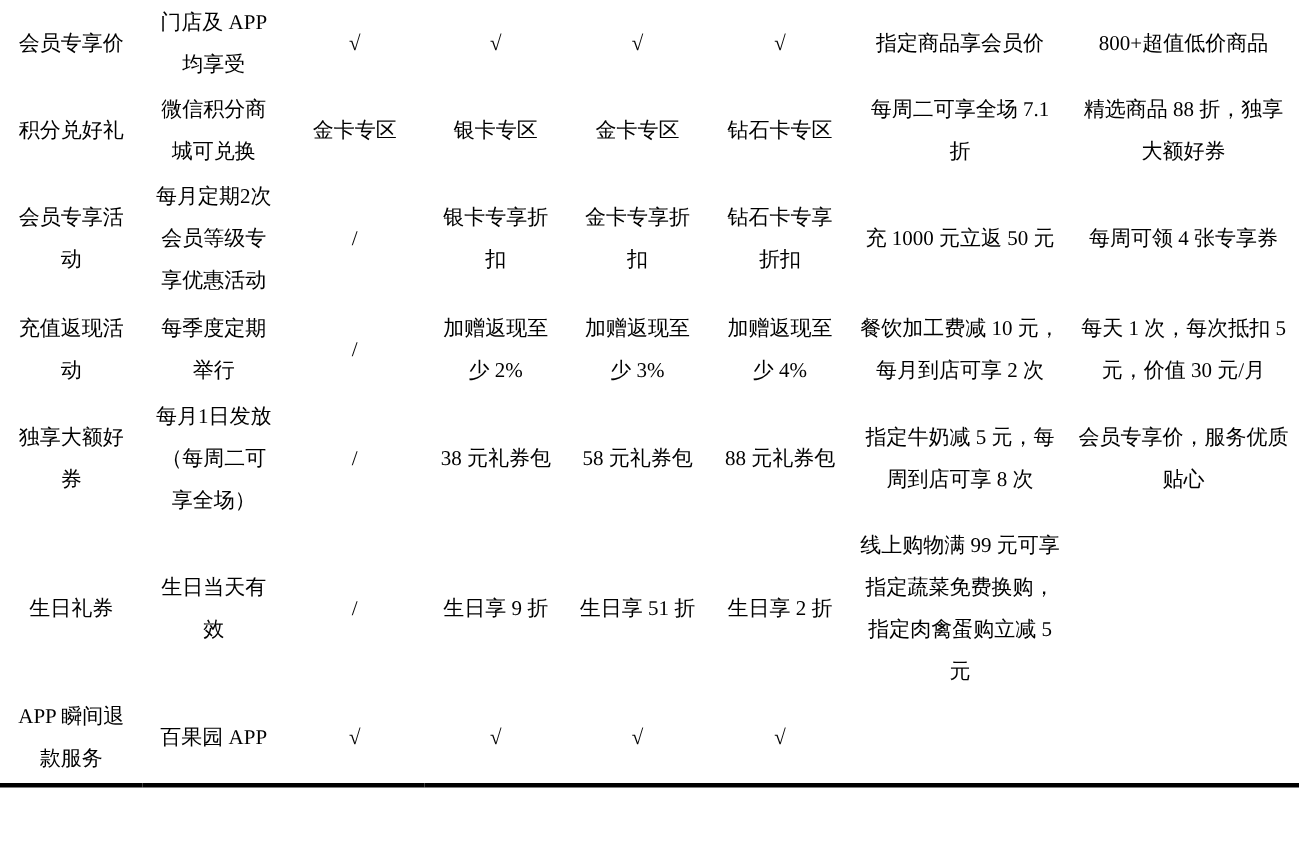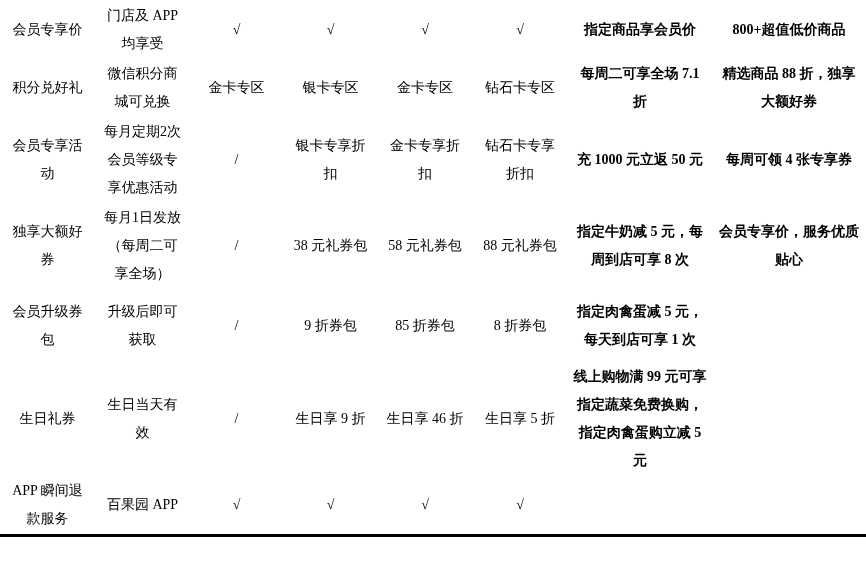--- a/index.html
+++ b/index.html
@@ -28,21 +28,20 @@
     vertical-align: middle;
     font-size: 14px;
     line-height: 2.0;
     padding: 1px 7px;
     color: #000000;
     word-break: break-word;
     overflow-wrap: break-word;
   }
   table.benefits td.wide {
     padding: 1px 4px;
-    font-weight: bold;
   }
   
   tr.r0 { height: 58px; }
   tr.r1 { height: 56px; }
   tr.r2 { height: 70px; }
   tr.r3 { height: 61px; }
   tr.r4 { height: 80px; }
   tr.r5 { height: 73px; }
   tr.r6 { height: 88px; }
   tr.r7 { height: 47px; }
@@ -87,47 +86,47 @@
       <tr class="r2">
         <td>会员专享活动</td>
         <td>每月定期2次会员等级专享优惠活动</td>
         <td>/</td>
         <td>银卡专享折扣</td>
         <td>金卡专享折扣</td>
         <td>钻石卡专享折扣</td>
         <td class="wide">充 1000 元立返 50 元</td>
         <td class="wide">每周可领 4 张专享券</td>
       </tr>
+      <tr class="r3">
+        <td>充值返现活动</td>
+        <td>每季度定期举行</td>
+        <td>/</td>
+        <td>加赠返现至少 2%</td>
+        <td>加赠返现至少 3%</td>
+        <td>加赠返现至少 4%</td>
+        <td class="wide">餐饮加工费减 10 元，每月到店可享 2 次</td>
+        <td class="wide">每天 1 次，每次抵扣 5 元，价值 30 元/月</td>
+      </tr>
       <tr class="r4">
         <td>独享大额好券</td>
         <td>每月1日发放（每周二可享全场）</td>
         <td>/</td>
         <td>38 元礼券包</td>
         <td>58 元礼券包</td>
         <td>88 元礼券包</td>
         <td class="wide">指定牛奶减 5 元，每周到店可享 8 次</td>
         <td class="wide">会员专享价，服务优质贴心</td>
       </tr>
-      <tr class="r5">
-        <td>会员升级券包</td>
-        <td>升级后即可获取</td>
-        <td>/</td>
-        <td>9 折券包</td>
-        <td>85 折券包</td>
-        <td>8 折券包</td>
-        <td class="wide">指定肉禽蛋减 5 元，每天到店可享 1 次</td>
-        <td class="wide"></td>
-      </tr>
       <tr class="r6">
         <td>生日礼券</td>
         <td>生日当天有效</td>
         <td>/</td>
         <td>生日享 9 折</td>
-        <td>生日享 46 折</td>
-        <td>生日享 5 折</td>
+        <td>生日享 51 折</td>
+        <td>生日享 2 折</td>
         <td class="wide">线上购物满 99 元可享指定蔬菜免费换购，指定肉禽蛋购立减 5 元</td>
         <td class="wide"></td>
       </tr>
       <tr class="r7">
         <td>APP 瞬间退款服务</td>
         <td>百果园 APP</td>
         <td>√</td>
         <td>√</td>
         <td>√</td>
         <td>√</td>

